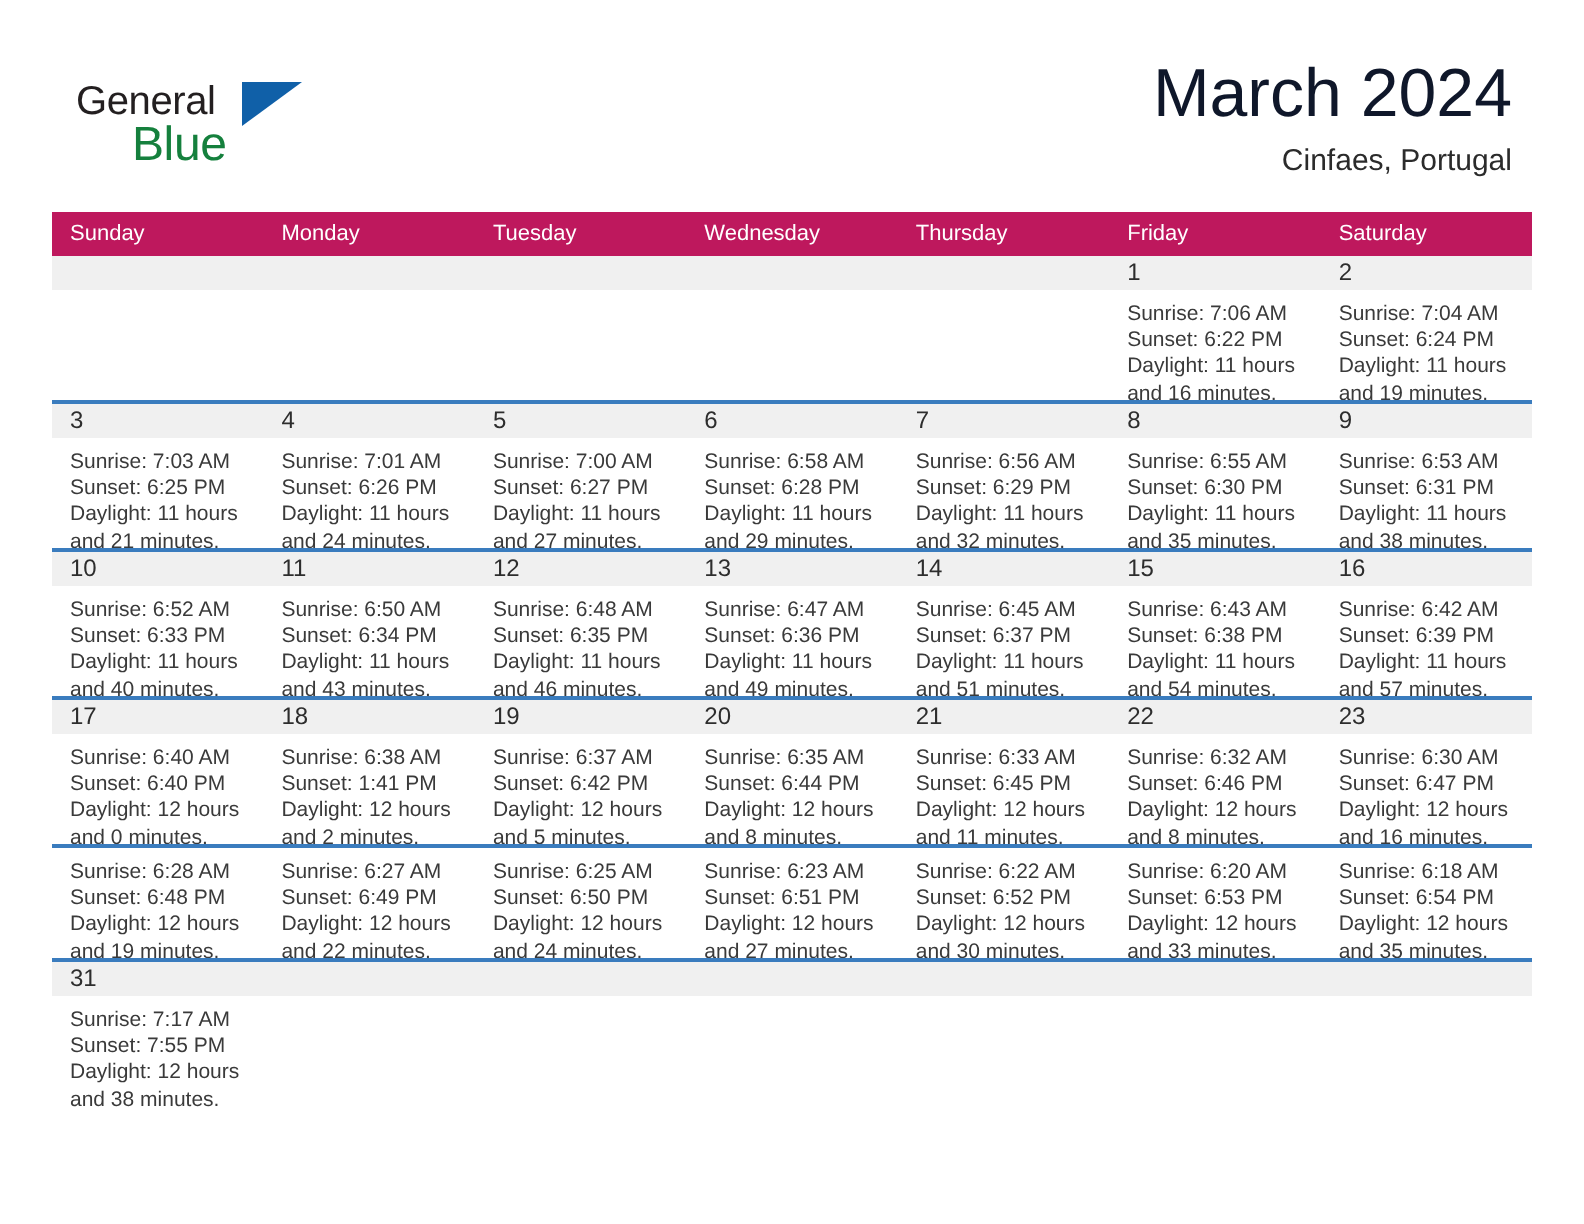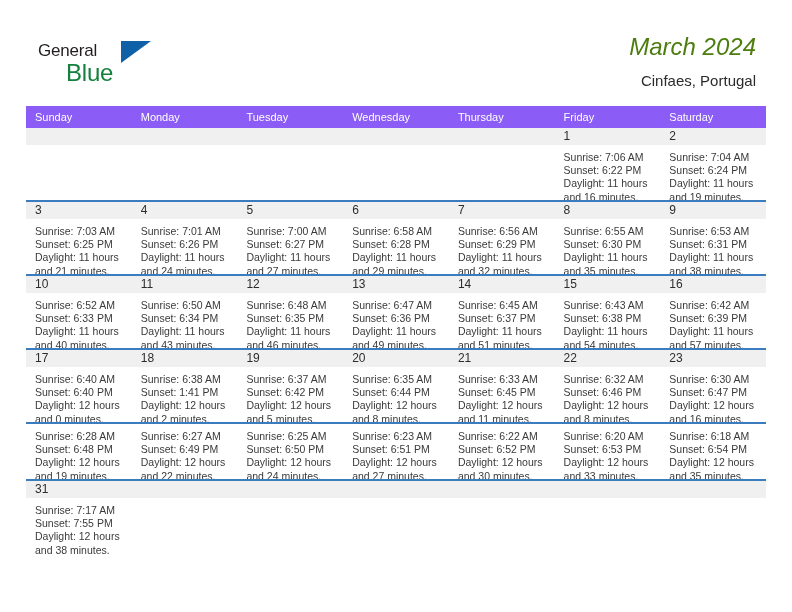--- a/index.html
+++ b/index.html
@@ -32,21 +32,21 @@
     position: absolute;
     left: 38px;
     top: 38px;
     width: 190px;
     height: 48px;
   }
   .brand-general {
     position: absolute;
     left: 0;
     top: 0;
-    font-size: 17px;
+    font-size: 20px;
     color: #231f20;
     letter-spacing: -0.2px;
     line-height: 26px;
     white-space: nowrap;
   }
   .brand-blue {
     position: absolute;
     left: 28px;
     top: 22px;
     font-size: 24px;
@@ -65,44 +65,43 @@
     border-bottom: 22px solid transparent;
   }
 
   .title-wrap {
     position: absolute;
     right: 36px;
     top: 30px;
     text-align: right;
   }
   .cal-title {
-    font-size: 24px;
-    color: #4d7c0f;
+    font-size: 34px;
+    color: #0f172a;
     line-height: 34px;
     white-space: nowrap;
-    font-style: italic;
   }
   .cal-subtitle {
     font-size: 15px;
     color: #2b2b2b;
     line-height: 22px;
     margin-top: 6px;
     white-space: nowrap;
   }
 
   
   .calendar {
     position: absolute;
     left: 26px;
     top: 106px;
     width: 740px;
   }
   .dow-row {
     display: flex;
-    background: #8b5cf6;
+    background: #be185d;
     height: 22px;
   }
   .dow {
     flex: 1 1 0;
     color: #ffffff;
     font-size: 11px;
     line-height: 22px;
     padding-left: 9px;
     box-sizing: border-box;
     white-space: nowrap;

